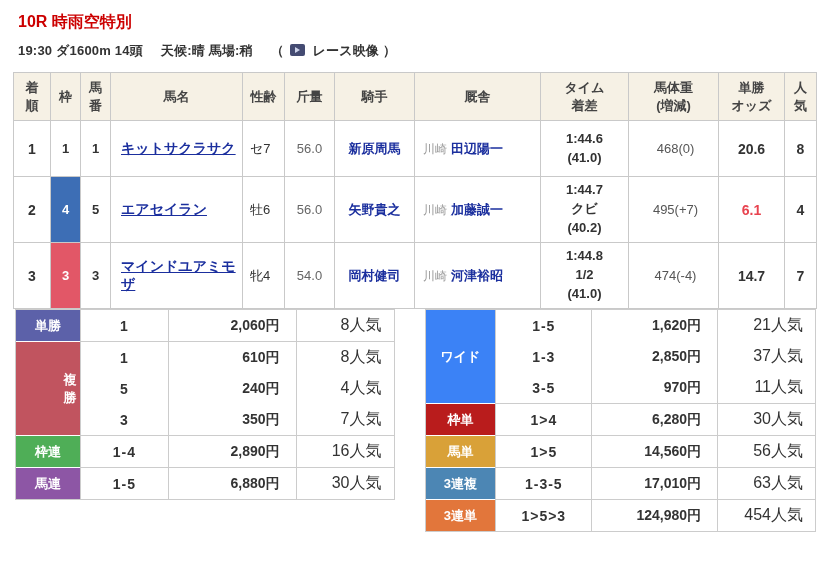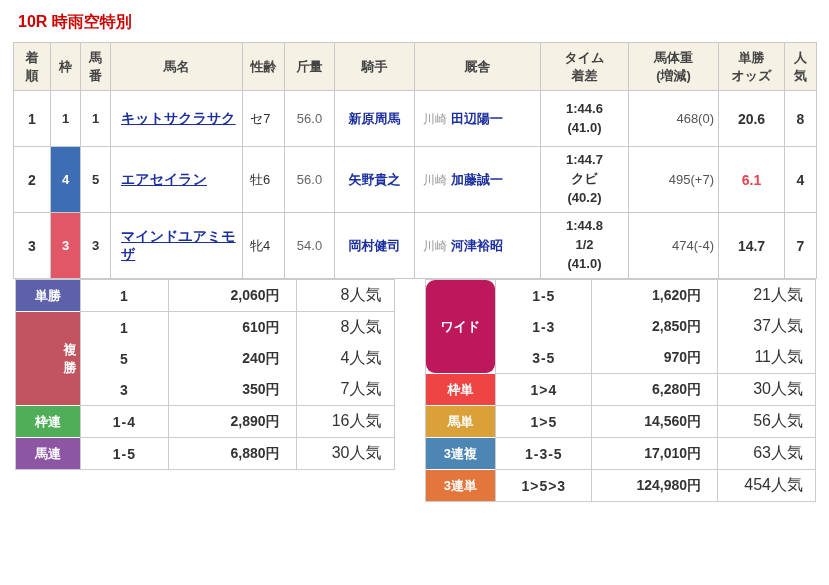--- a/index.html
+++ b/index.html
@@ -31,21 +31,21 @@
   .results .bracket-cell { font-weight:bold; font-size:13px; }
   .results .num-cell { font-weight:bold; font-size:13px; }
   .results .horse-cell { text-align:left; padding-left:10px; }
   .results .horse-cell a { font-size:14px;text-decoration:underline; }
   a.blue-link { color:#1b2f9e; font-weight:bold; text-decoration:none; cursor:pointer; }
   .results .sexage-cell { text-align:left; padding-left:7px; }
   .results .weight-cell { color:#666; }
   .results .stable-cell { text-align:left; padding-left:8px; white-space:nowrap; }
   .results .area { color:#999; font-size:12px; font-weight:normal; margin-right:4px; }
   .results .time-cell { font-weight:bold; white-space:pre-line; line-height:1.45; }
-  .results .hw-cell { text-align:right; padding-left:8px; color:#555; }
+  .results .hw-cell { text-align:center; padding-left:8px; color:#555; }
   .results .odds-cell { font-weight:bold; font-size:14px; }
   .results .pop-cell { font-weight:bold; font-size:14px; }
 
   
   .detail-row { width:803px; text-align:right; margin:15px 0 16px 0; }
   .detail-row a { color:#333; font-size:14px; font-weight:bold; text-decoration:none; cursor:pointer; }
   .detail-row .arrow { font-size:10px; margin-left:6px; vertical-align:1px; }
 
   
   .payout-wrap { display:flex; align-items:flex-start; gap:30px; margin-left:2px; }
@@ -60,20 +60,28 @@
   .pl col.c-th { width:64px; } .pl col.c-combo { width:88px; } .pl col.c-pay { width:128px; } .pl col.c-pop { width:98px; }
   .pr col.c-th { width:70px; } .pr col.c-combo { width:96px; } .pr col.c-pay { width:126px; } .pr col.c-pop { width:98px; }
 </style>
 </head>
 <body>
 
 <div class="page">
 
   <div class="race-title" style="color: rgb(204, 0, 0);">10R 時雨空特別</div>
 
+  <div class="race-sub">
+    <span class="seg">19:30 ダ1600m 14頭</span>
+    <span class="seg">天候:晴 馬場:稍</span>
+    <span>（</span>
+    <span class="vicon"><span class="play"></span></span>
+    <a class="video-link">レース映像</a>
+    <span>）</span>
+  </div>
 
   <table class="results">
     <colgroup>
       <col style="width:37px">
         <col style="width:30px">
         <col style="width:30px">
         <col style="width:132px">
       <col style="width:42px">
         <col style="width:50px">
         <col style="width:80px">
@@ -206,37 +214,37 @@
 
     <table class="payout pr">
       <colgroup>
           <col class="c-th">
           <col class="c-combo">
           <col class="c-pay">
           <col class="c-pop">
         </colgroup>
       <tbody>
         <tr class="gs">
-          <th rowspan="3" style="background-color: #be185d; border-radius: 9px;">ワイド</th>
+          <th rowspan="3" style="background-color: #3b82f6;">ワイド</th>
           <td class="combo">1-5</td>
           <td class="pay">1,620円</td>
           <td class="pop">21人気</td>
         </tr>
         <tr>
           <td class="combo">1-3</td>
           <td class="pay">2,850円</td>
           <td class="pop">37人気</td>
         </tr>
         <tr>
           <td class="combo">3-5</td>
           <td class="pay">970円</td>
           <td class="pop">11人気</td>
         </tr>
         <tr class="gs">
-          <th style="background-color: #ef4444;">枠単</th>
+          <th style="background-color: #b91c1c;">枠単</th>
           <td class="combo">1&gt;4</td>
           <td class="pay">6,280円</td>
           <td class="pop">30人気</td>
         </tr>
         <tr class="gs">
           <th style="background-color: rgb(217, 161, 56);">馬単</th>
           <td class="combo">1&gt;5</td>
           <td class="pay">14,560円</td>
           <td class="pop">56人気</td>
         </tr>

